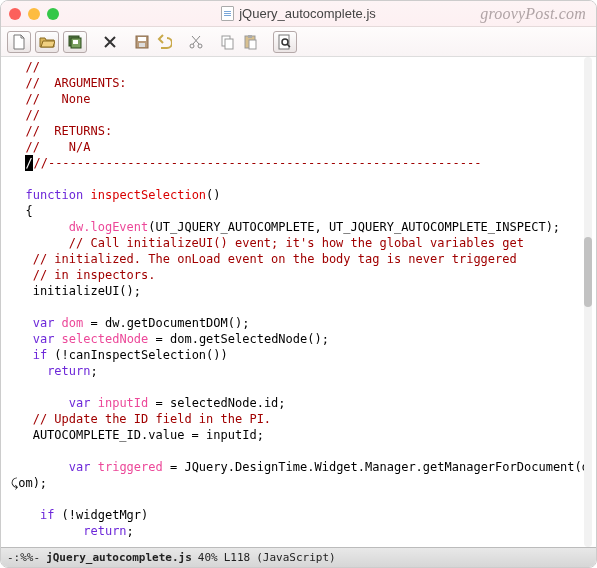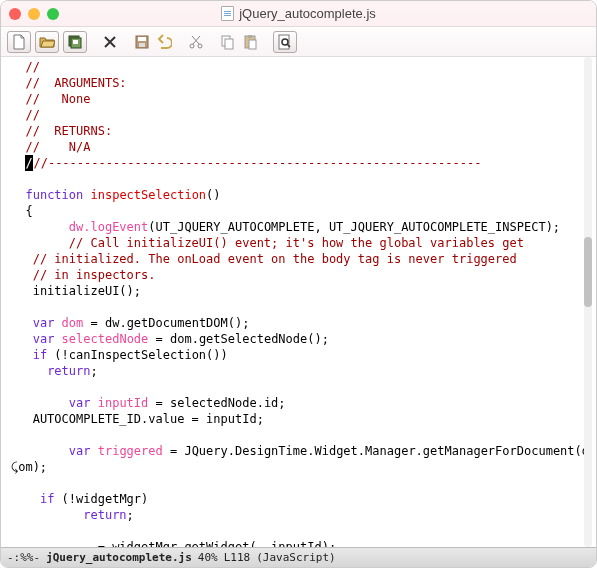--- a/index.html
+++ b/index.html
@@ -108,20 +108,21 @@
 <div class="titlebar">
   <div class="traffic-lights">
     <div class="tl tl-red"></div>
     <div class="tl tl-yellow"></div>
     <div class="tl tl-green"></div>
   </div>
   <div class="title-wrap">
     <span class="file-icon"></span>
     <span>jQuery_autocomplete.js</span>
   </div>
+  <div class="watermark">groovyPost.com</div>
 </div>
 
 <div class="toolbar">
   <div class="tbtn">
     <svg viewBox="0 0 16 16">
         <path d="M3 1h7l3 3v11H3z" fill="#fff" stroke="#777"></path>
         <path d="M10 1v3h3" fill="none" stroke="#777"></path>
       </svg>
   </div>
   <div class="tbtn">
@@ -205,20 +206,21 @@
 <span class="cm">   // initialized. The onLoad event on the body tag is never triggered</span>
 <span class="cm">   // in inspectors.</span>
    initializeUI();
 
    <span class="kw">var</span> <span class="vi">dom</span> = dw.getDocumentDOM();
    <span class="kw">var</span> <span class="vi">selectedNode</span> = dom.getSelectedNode();
    <span class="kw">if</span> (!canInspectSelection())
      <span class="kw">return</span>;
 
         <span class="kw">var</span> <span class="vi">inputId</span> = selectedNode.id;
+<span class="cm">   // Update the ID field in the PI.</span>
    AUTOCOMPLETE_ID.value = inputId;
 
         <span class="kw">var</span> <span class="vi">triggered</span> = JQuery.DesignTime.Widget.Manager.getManagerForDocument(d
 ⤹om);
 
     <span class="kw">if</span> (!widgetMgr)
           <span class="kw">return</span>;
 
             = widgetMgr.getWidget(, inputId);
 

